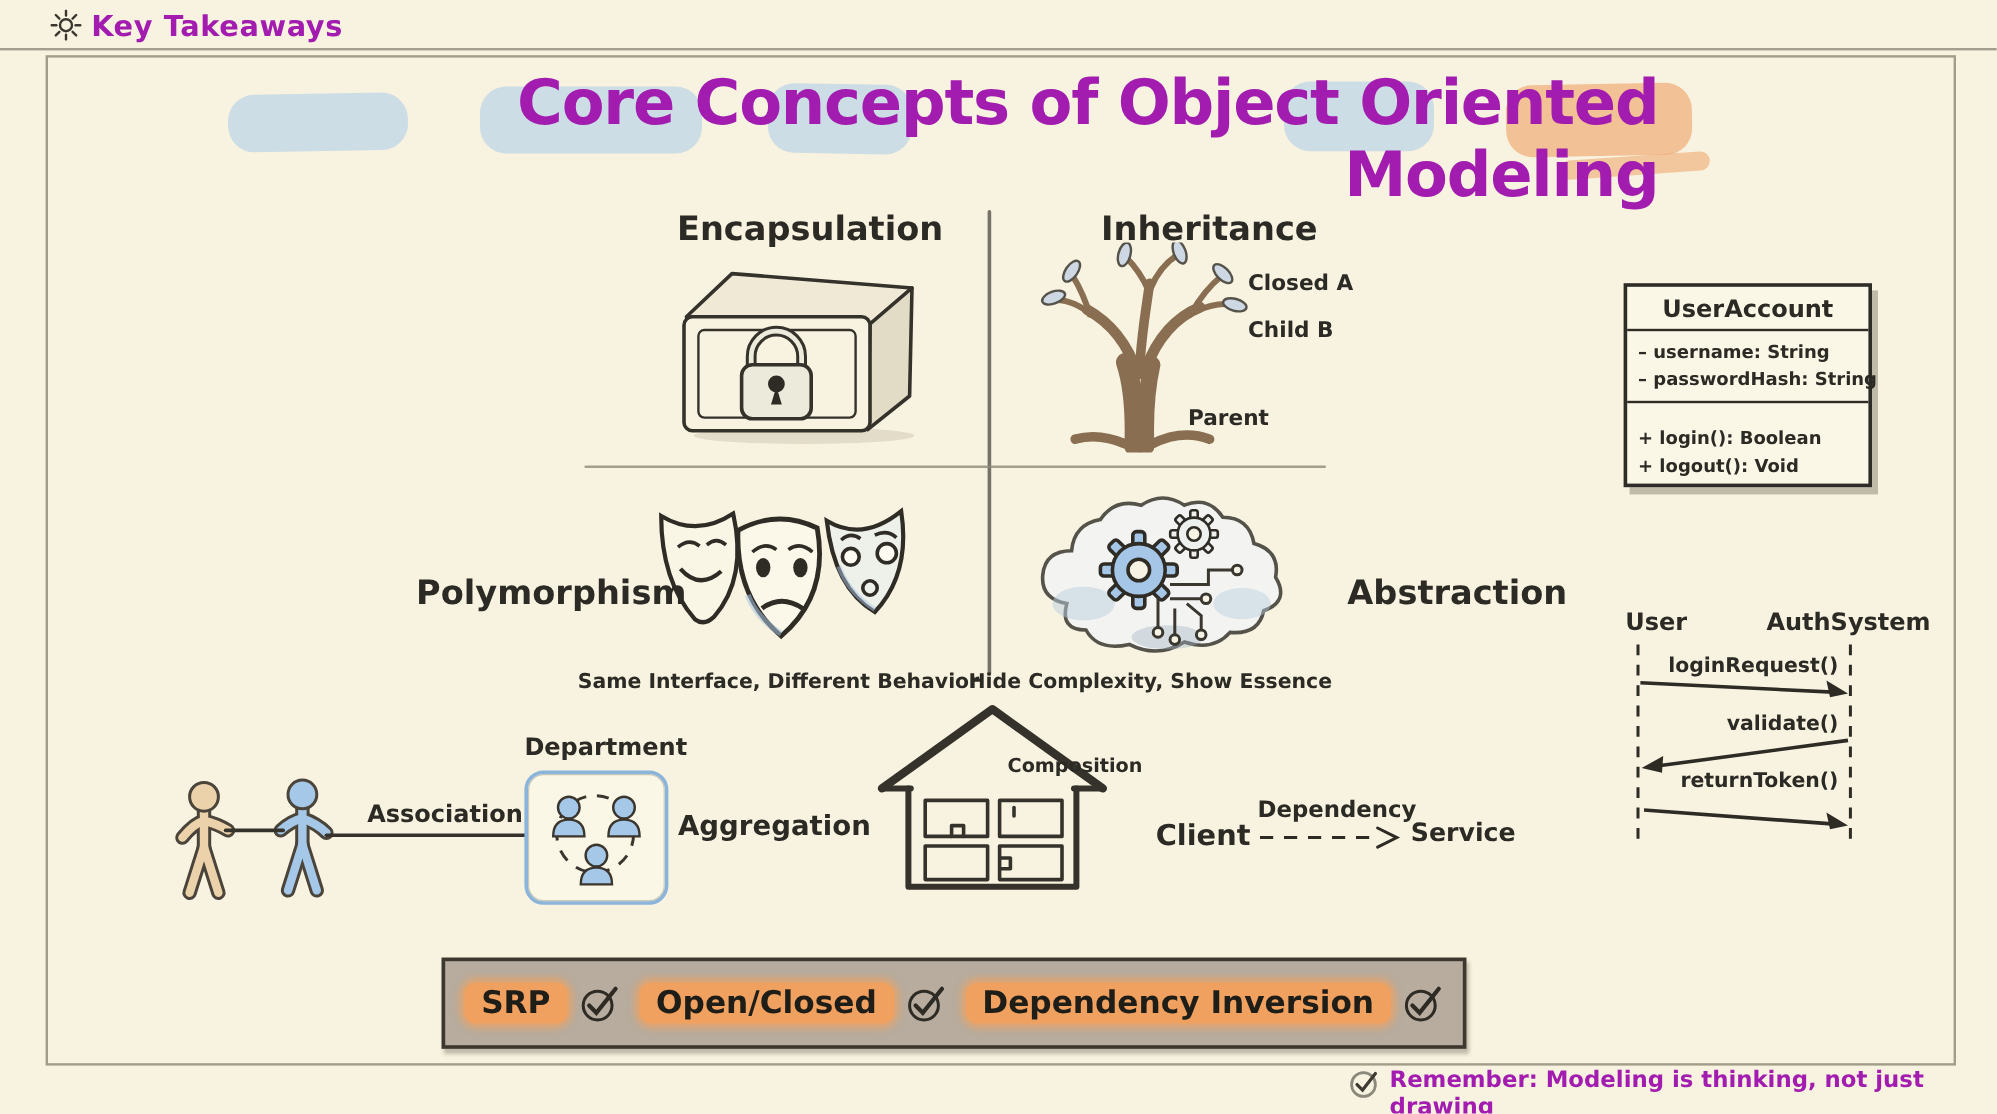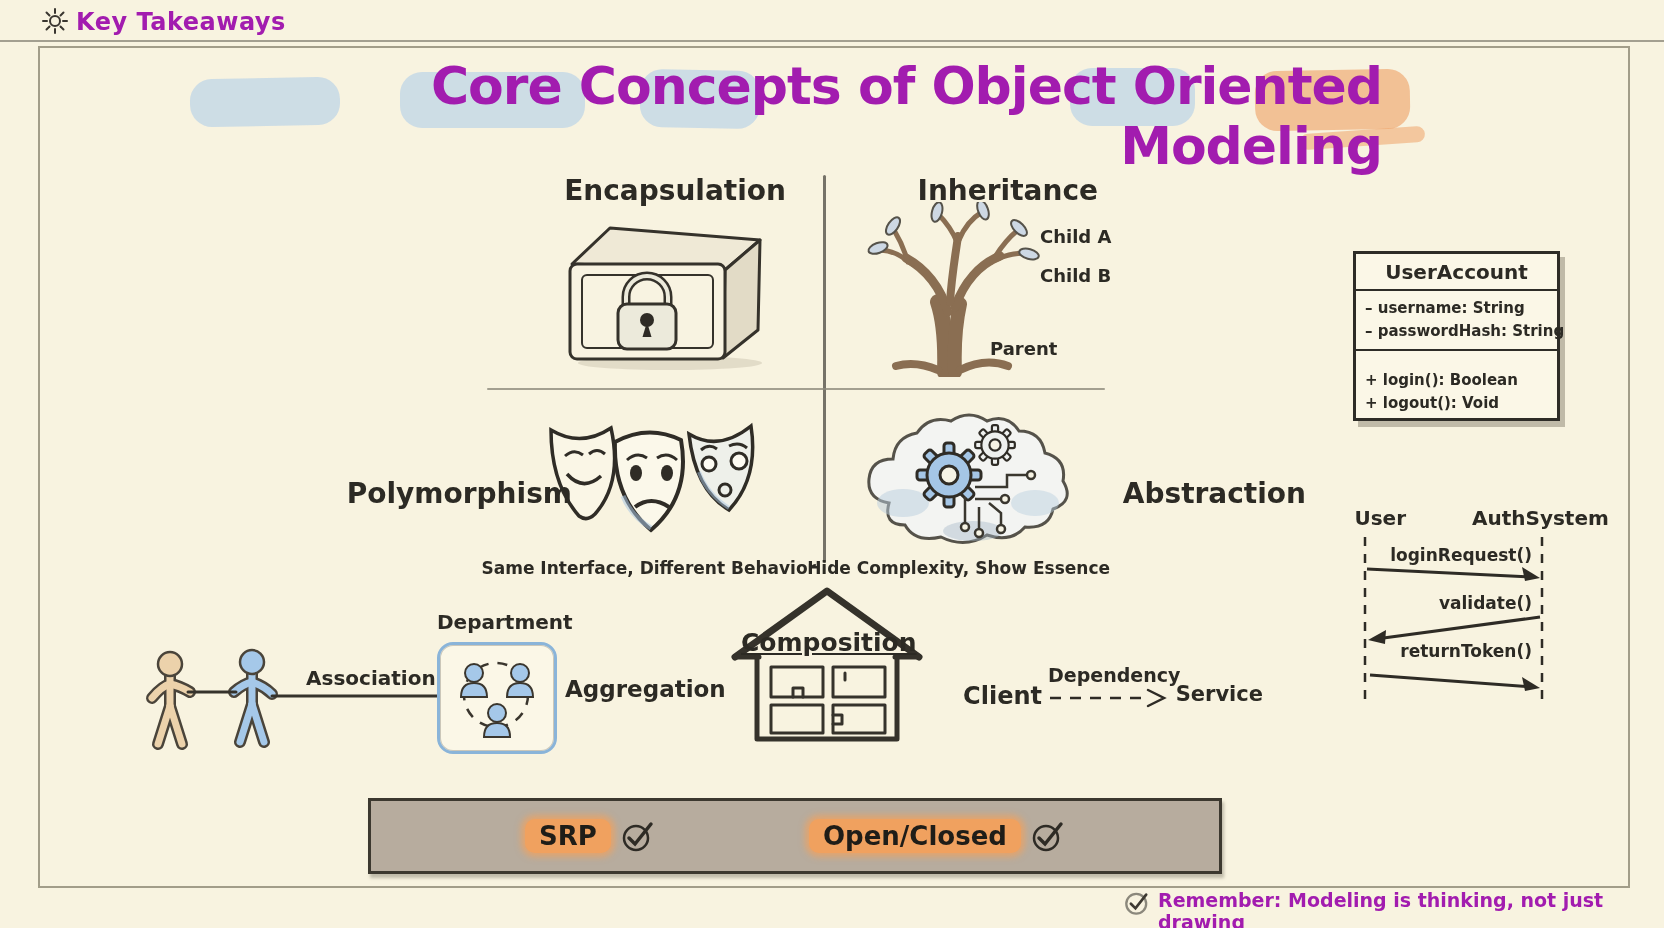--- a/index.html
+++ b/index.html
@@ -23,21 +23,21 @@
   .hl-orange{background:#efa268;opacity:.62;}
 
   .concept-label{font-size:28px;font-weight:bold;z-index:3;}
   .small-node{font-size:18px;font-weight:bold;}
   .caption{font-size:17px;font-weight:bold;}
 
   .divider-v{left:823px;top:175px;width:3px;height:388px;background:#55514a;opacity:.8;border-radius:2px;}
   .divider-h{left:487px;top:388px;width:618px;height:2px;background:#8d897c;opacity:.8;border-radius:2px;}
 
   .uml-box{
-    left:1353px;top:251px;width:207px;height:170px;background:#fbf7e7;
+    left:1353px;top:236px;width:207px;height:170px;background:#fbf7e7;
     border:3px solid #2e2c27;box-shadow:5px 6px 0 rgba(125,118,100,.45);
     box-sizing:border-box;display:flex;flex-direction:column;
   }
   .uml-title{border-bottom:2.5px solid #2e2c27;text-align:center;font-size:20px;font-weight:bold;padding:6px 0 5px;}
   .uml-attrs{border-bottom:2.5px solid #2e2c27;padding:6px 6px 7px 9px;}
   .uml-methods{padding:18px 6px 6px 9px;}
   .uml-row{font-size:15px;font-weight:bold;line-height:1.5;white-space:nowrap;}
 
   .seq-actor{font-size:20px;font-weight:bold;z-index:3;}
   .seq-msg{font-size:17px;font-weight:bold;z-index:3;}
@@ -131,21 +131,21 @@
   </g>
   <g fill="#cdd8e4" stroke="#55524a" stroke-width="2">
     <ellipse cx="18" cy="46" rx="10" ry="5" transform="rotate(-20 18 46)"></ellipse>
     <ellipse cx="33" cy="24" rx="10" ry="5" transform="rotate(-55 33 24)"></ellipse>
     <ellipse cx="77" cy="10" rx="10" ry="5" transform="rotate(-75 77 10)"></ellipse>
     <ellipse cx="123" cy="8" rx="10" ry="5" transform="rotate(70 123 8)"></ellipse>
     <ellipse cx="159" cy="26" rx="10" ry="5" transform="rotate(45 159 26)"></ellipse>
     <ellipse cx="169" cy="52" rx="10" ry="5" transform="rotate(15 169 52)"></ellipse>
   </g>
 </svg>
-<div class="abs small-node" style="left:1040px;top:226px;">Child A</div>
+<div class="abs small-node" style="left:1040px;top:226px;">Closed A</div>
 <div class="abs small-node" style="left:1040px;top:265px;">Child B</div>
 <div class="abs small-node" style="left:990px;top:310px;margin-top:28px;">Parent</div>
 
 <div class="abs concept-label ctr" style="left:312px;top:477px;width:260px;">Polymorphism</div>
 <svg class="abs" style="left:543px;top:412px;" width="240" height="150" viewBox="0 0 240 150">
   <path d="M8,18 Q38,36 68,16 Q80,70 52,102 Q44,110 36,104 Q8,72 8,18 Z" fill="#faf6e6" stroke="#2f2c26" stroke-width="3.5"></path>
   <path d="M22,44 Q31,36 40,43" stroke="#2f2c26" stroke-width="3" fill="none"></path>
   <path d="M46,42 Q54,35 62,42" stroke="#2f2c26" stroke-width="3" fill="none"></path>
   <path d="M24,62 Q40,80 58,64" stroke="#2f2c26" stroke-width="3.5" fill="none"></path>
   <path d="M146,22 Q176,40 208,14 Q216,66 186,98 Q152,78 146,22 Z" fill="#eef0ea" stroke="#2f2c26" stroke-width="3.5"></path>
@@ -303,21 +303,21 @@
       <rect x="44" y="84" width="52" height="30"></rect>
       <path d="M66,114 v-9 h10 v9"></path>
       <rect x="106" y="84" width="52" height="30"></rect>
       <path d="M118,90 v7"></path>
       <rect x="44" y="122" width="52" height="28"></rect>
       <rect x="106" y="122" width="52" height="28"></rect>
       <path d="M106,132 h9 v9 h-9"></path>
     </g>
   </g>
 </svg>
-<div class="abs rel-label ctr" style="left:741px;top:628px;width:165px;font-size:25px;text-decoration:underline;">Composition</div>
+<div class="abs rel-label ctr" style="left:787px;top:628px;width:165px;font-size:16px;">Composition</div>
 
 <div class="abs rel-label ctr" style="left:960px;top:682px;width:82px;font-size:24px;">Client</div>
 <div class="abs rel-label ctr" style="left:1048px;top:664px;width:118px;font-size:19px;">Dependency</div>
 <svg class="abs" style="left:1048px;top:688px;" width="120" height="20" viewBox="0 0 120 20">
   <line x1="2" y1="10" x2="98" y2="10" stroke="#2e2b25" stroke-width="2.5" stroke-dasharray="11 9"></line>
   <path d="M100,2 L116,10 L100,18" fill="none" stroke="#2e2b25" stroke-width="2.5" stroke-linecap="round"></path>
 </svg>
 <div class="abs rel-label ctr" style="left:1168px;top:682px;width:95px;font-size:21px;">Service</div>
 
 <div class="abs banner">
@@ -328,19 +328,26 @@
       <path d="M8,19 L14,25 L30,5" fill="none" stroke="#2e2b25" stroke-width="3.5" stroke-linecap="round"></path>
     </svg>
   </div>
   <div class="banner-item">
     <span class="banner-text">Open/Closed</span>
     <svg width="34" height="34" viewBox="0 0 34 34">
       <circle cx="15" cy="19" r="12" fill="none" stroke="#2e2b25" stroke-width="2.5"></circle>
       <path d="M8,19 L14,25 L30,5" fill="none" stroke="#2e2b25" stroke-width="3.5" stroke-linecap="round"></path>
     </svg>
   </div>
+  <div class="banner-item">
+    <span class="banner-text">Dependency Inversion</span>
+    <svg width="34" height="34" viewBox="0 0 34 34">
+      <circle cx="15" cy="19" r="12" fill="none" stroke="#2e2b25" stroke-width="2.5"></circle>
+      <path d="M8,19 L14,25 L30,5" fill="none" stroke="#2e2b25" stroke-width="3.5" stroke-linecap="round"></path>
+    </svg>
+  </div>
 </div>
 
 <svg class="abs" style="left:1124px;top:890px;" width="26" height="26" viewBox="0 0 34 34">
   <circle cx="16" cy="18" r="13" fill="none" stroke="#8b887c" stroke-width="3"></circle>
   <path d="M9,18 L15,24 L29,6" fill="none" stroke="#3e3a32" stroke-width="3.5" stroke-linecap="round"></path>
 </svg>
 <div class="abs footer-note ink">Remember: Modeling is thinking, not just drawing</div>
 
 </body></html>

